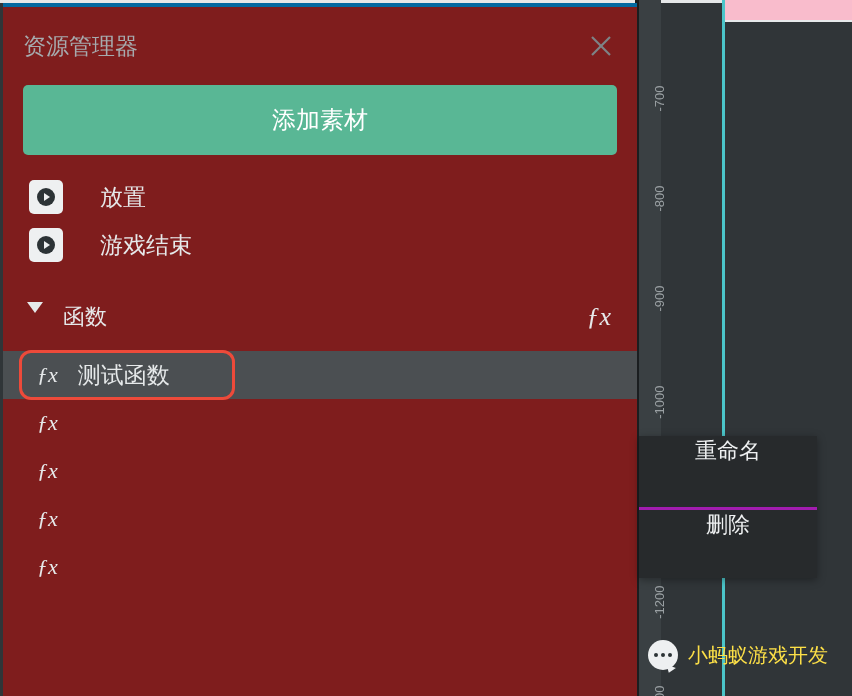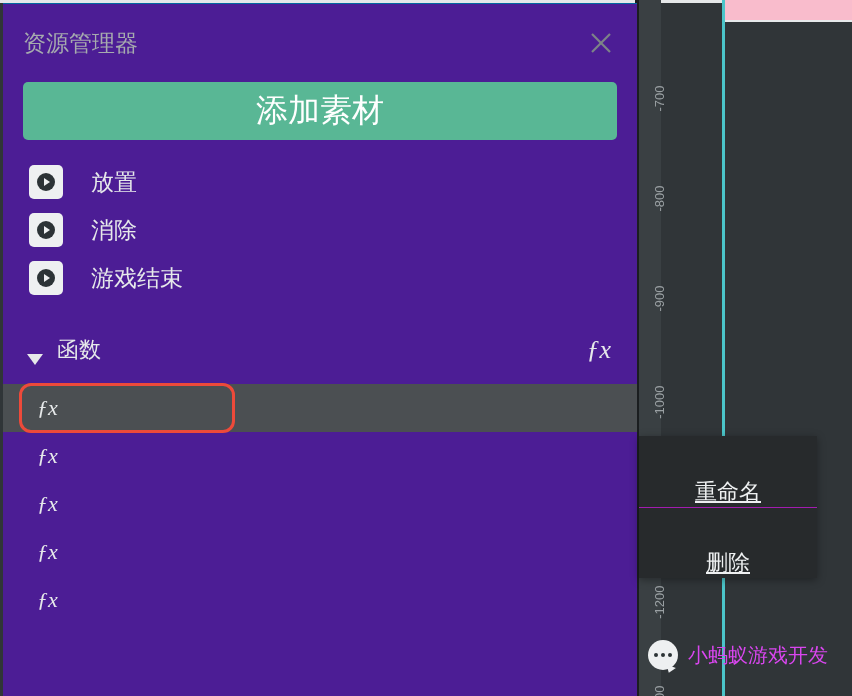--- a/index.html
+++ b/index.html
@@ -16,56 +16,56 @@
   .canvas .toprule { position:absolute; left:0; right:0; top:0; height:3px; background:#e6e8e9; }
 
   
   .ruler { position:absolute; left:639px; top:0; width:22px; height:696px; background:#3a4043; }
   .ruler .scrolltrack { position:absolute; left:-4px; top:0; width:4px; height:696px; background:#1b1e20; }
   .ruler .tick { position:absolute; right:2px; color:#9aa0a3; font-size:13px; transform: rotate(-90deg); transform-origin: right center; white-space:nowrap; }
 
   
   .panel {
     position:absolute; left:3px; top:3px; width:634px; height:693px;
-    background:#4c1d95; border-top:1px solid #0369a1;
+    background:#7f1d1d; border-top:4px solid #0369a1;
   }
   .panel .header {
     height:78px; display:flex; align-items:center; justify-content:space-between;
     padding:0 24px 0 20px; color:#a6abae; font-size:23px;
   }
   .close-x svg { width:24px; height:24px; display:block; }
   .close-x line { stroke:#7d8487; stroke-width:2.2; }
 
   .body { padding:0 20px; }
 
   .add-btn {
-    width:100%; height:58px; border-radius:5px; background:#59b795;
-    color:#fff; font-size:32px; display:flex; align-items:center; justify-content:center;
+    width:100%; height:70px; border-radius:5px; background:#59b795;
+    color:#fff; font-size:24px; display:flex; align-items:center; justify-content:center;
     cursor:pointer; margin-bottom:18px;
   }
 
   .asset-row {
-    display:flex; align-items:center; gap:28px; height:48px; color:#e6e9ea;
+    display:flex; align-items:center; gap:37px; height:48px; color:#e6e9ea;
     font-size:23px; padding-left:6px; cursor:pointer;
   }
   .play-chip {
     width:34px; height:34px; border-radius:5px; background:#eef0f1;
     display:flex; align-items:center; justify-content:center; flex:0 0 34px;
   }
   .play-chip svg { width:18px; height:18px; display:block; }
   .play-chip circle { fill:#2c3336; }
   .play-chip polygon { fill:#eef0f1; }
 
   .section-sep { height:28px; }
 
   .section-header {
     display:flex; align-items:center; justify-content:space-between;
     height:40px; color:#e6e9ea; font-size:22px; padding-left:0; padding-right:6px;
   }
-  .sect-left { display:flex; align-items:flex-end; gap:14px;font-family:Liberation Serif, serif; }
+  .sect-left { display:flex; align-items:flex-start; gap:20px;font-family:Liberation Serif, serif; }
   .caret-down {
     width:0; height:0; border-left:8px solid transparent; border-right:8px solid transparent;
     border-top:11px solid #e6e9ea; margin-left:4px;
   }
   .fx-small { font-family: Georgia, "Times New Roman", serif; font-style:italic; font-size:22px; color:#e6e9ea; }
   .fx-big   { font-family: Georgia, "Times New Roman", serif; font-style:italic; font-size:26px; color:#e6e9ea; }
 
   .fn-list { margin-top:14px; }
   .fn-row {
     position:relative;
@@ -79,29 +79,29 @@
     border:3.5px solid #ed4a3a; border-radius:12px; pointer-events:none;
   }
   .fn-row .ring { right:auto; width:216px; }
 
   
   .ctx {
     position:absolute; left:639px; top:436px; width:178px; background:#272a2c;
     box-shadow:0 2px 8px rgba(0,0,0,.35);
   }
   .ctx .item {
-    height:71px; display:flex; align-items:flex-end; justify-content:center;
-    color:#eef0f1; font-size:22px; cursor:pointer;text-decoration:underline;
-  }
-  .ctx .item + .item { border-top:1px solid #a21caf; }
+    height:71px; display:flex; align-items:flex-start; justify-content:center;
+    color:#eef0f1; font-size:22px; cursor:pointer;
+  }
+  .ctx .item + .item { border-top:3px solid #a21caf; }
 
   
   .wm {
     position:absolute; right:24px; bottom:26px; display:flex; align-items:center; gap:10px;
-    color:#d946ef; font-size:20px;
+    color:#fde047; font-size:20px;
   }
   .wm .bubble {
     width:30px; height:30px; border-radius:50%; background:#eef0f1;
     display:flex; align-items:center; justify-content:center; position:relative;
   }
   .wm .bubble:after{
     content:""; position:absolute; bottom:-3px; right:3px; width:0;height:0;
     border-left:5px solid transparent;border-right:5px solid transparent;border-top:7px solid #eef0f1;
     transform:rotate(20deg);
   }
@@ -153,45 +153,37 @@
         </span>
         <span>放置</span>
       </div>
       <div class="asset-row">
         <span class="play-chip">
           <svg viewBox="0 0 18 18">
               <circle cx="9" cy="9" r="9"></circle>
               <polygon points="7,5 13,9 7,13"></polygon>
             </svg>
         </span>
-        <span>消除</span>
-      </div>
-      <div class="asset-row">
-        <span class="play-chip">
-          <svg viewBox="0 0 18 18">
-              <circle cx="9" cy="9" r="9"></circle>
-              <polygon points="7,5 13,9 7,13"></polygon>
-            </svg>
-        </span>
         <span>游戏结束</span>
       </div>
 
       <div class="section-sep"></div>
 
       <div class="section-header">
         <span class="sect-left">
           <span class="caret-down"></span>
           <span>函数</span>
         </span>
         <span class="fx-big">ƒx</span>
       </div>
 
       <div class="fn-list">
         <div class="fn-row selected">
           <span class="fx-small">ƒx</span>
+          <span>测试函数</span>
           <span class="ring"></span>
         </div>
         <div class="fn-row">
           <span class="fx-small">ƒx</span>
         </div>
         <div class="fn-row">
           <span class="fx-small">ƒx</span>
         </div>
         <div class="fn-row">
           <span class="fx-small">ƒx</span>

